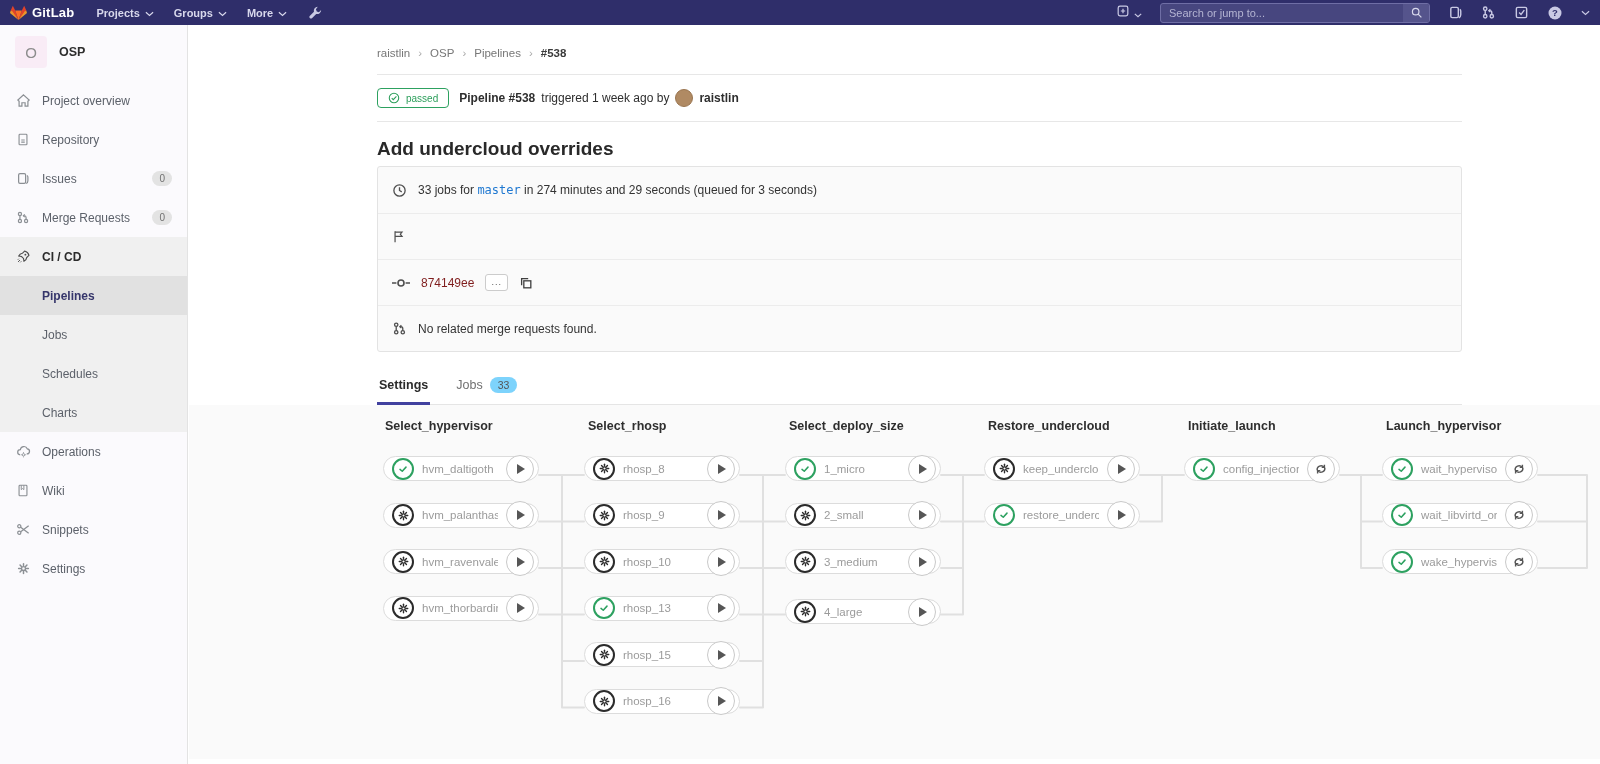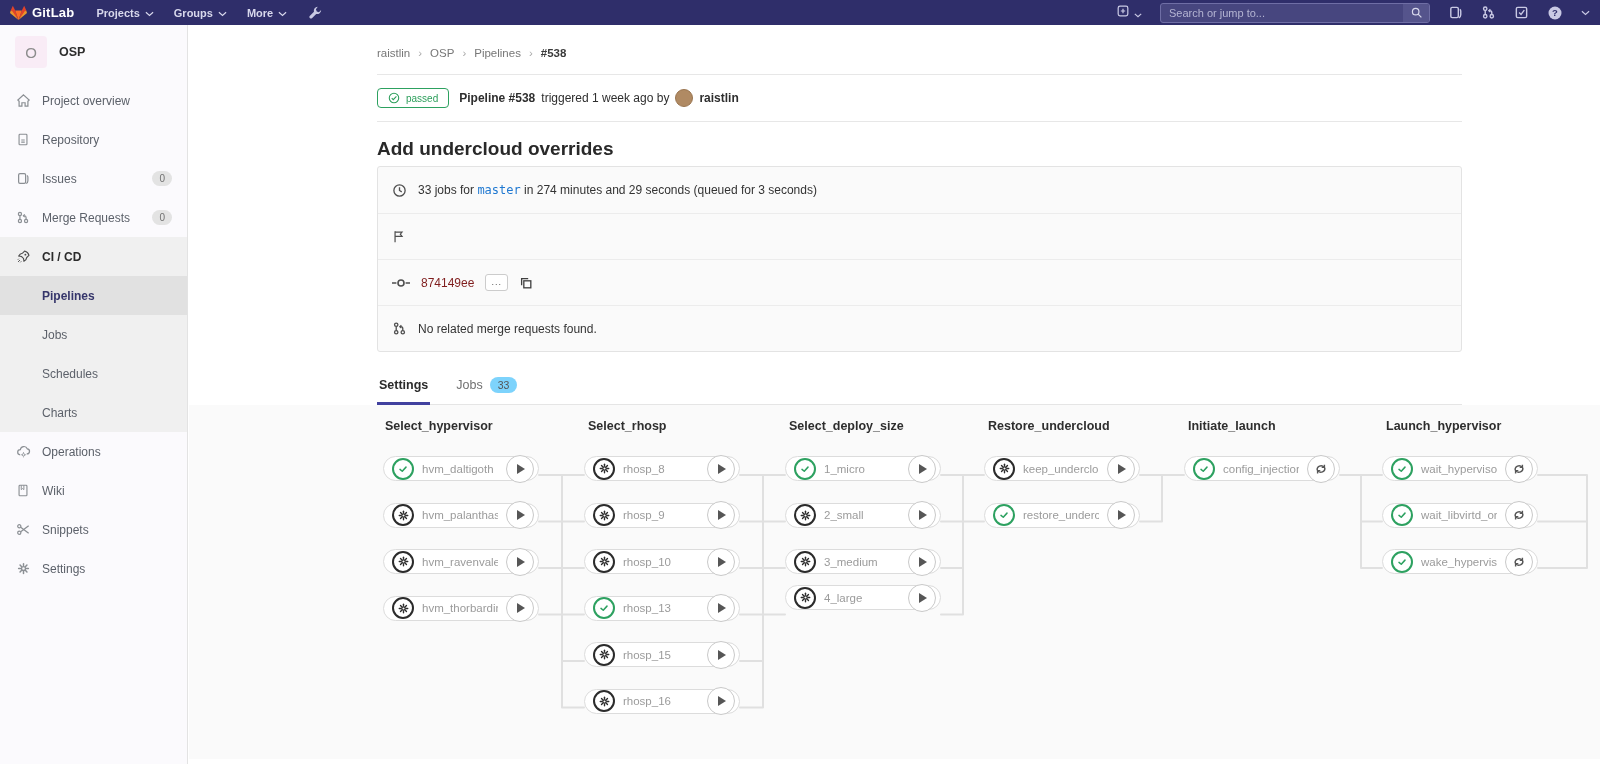--- a/index.html
+++ b/index.html
@@ -661,21 +661,21 @@
               <line x1="8" y1="4.9" x2="8" y2="2.8"></line>
               <line x1="10.19" y1="5.81" x2="11.68" y2="4.32"></line>
             </g>
           </svg>
         </span>
         <span class="job-label">3_medium</span>
         <span class="job-action">
           <span class="tri"></span>
         </span>
       </div>
-      <div class="job-pill" style="left: 596px; top: 180px;">
+      <div class="job-pill" style="left: 596px; top: 194px;">
         <span class="status-circle status-manual">
           <svg width="13" height="13" viewBox="0 0 16 16">
             <circle cx="8" cy="8" r="2.1" fill="none" stroke="currentColor" stroke-width="1.5"></circle>
             <g stroke="currentColor" stroke-width="1.7" stroke-linecap="round">
               <line x1="11.1" y1="8" x2="13.2" y2="8"></line>
               <line x1="10.19" y1="10.19" x2="11.68" y2="11.68"></line>
               <line x1="8" y1="11.1" x2="8" y2="13.2"></line>
               <line x1="5.81" y1="10.19" x2="4.32" y2="11.68"></line>
               <line x1="4.9" y1="8" x2="2.8" y2="8"></line>
               <line x1="5.81" y1="5.81" x2="4.32" y2="4.32"></line>

